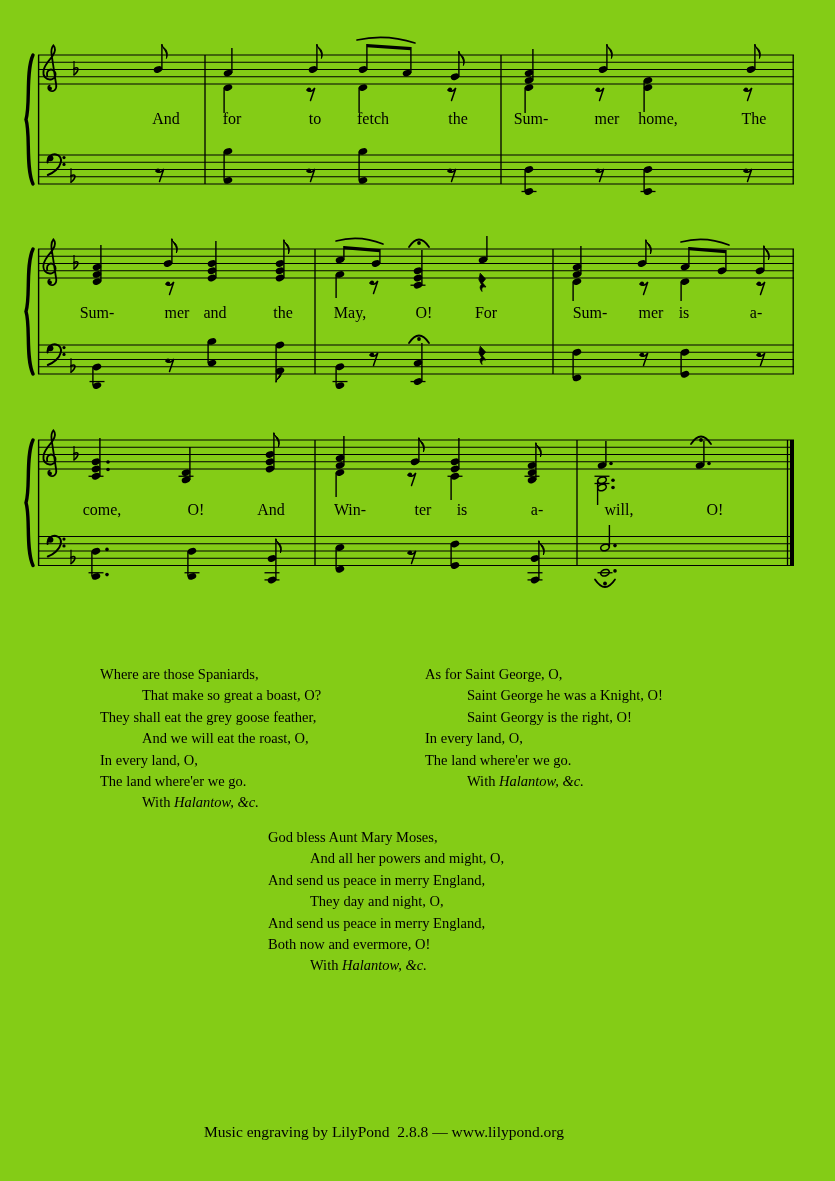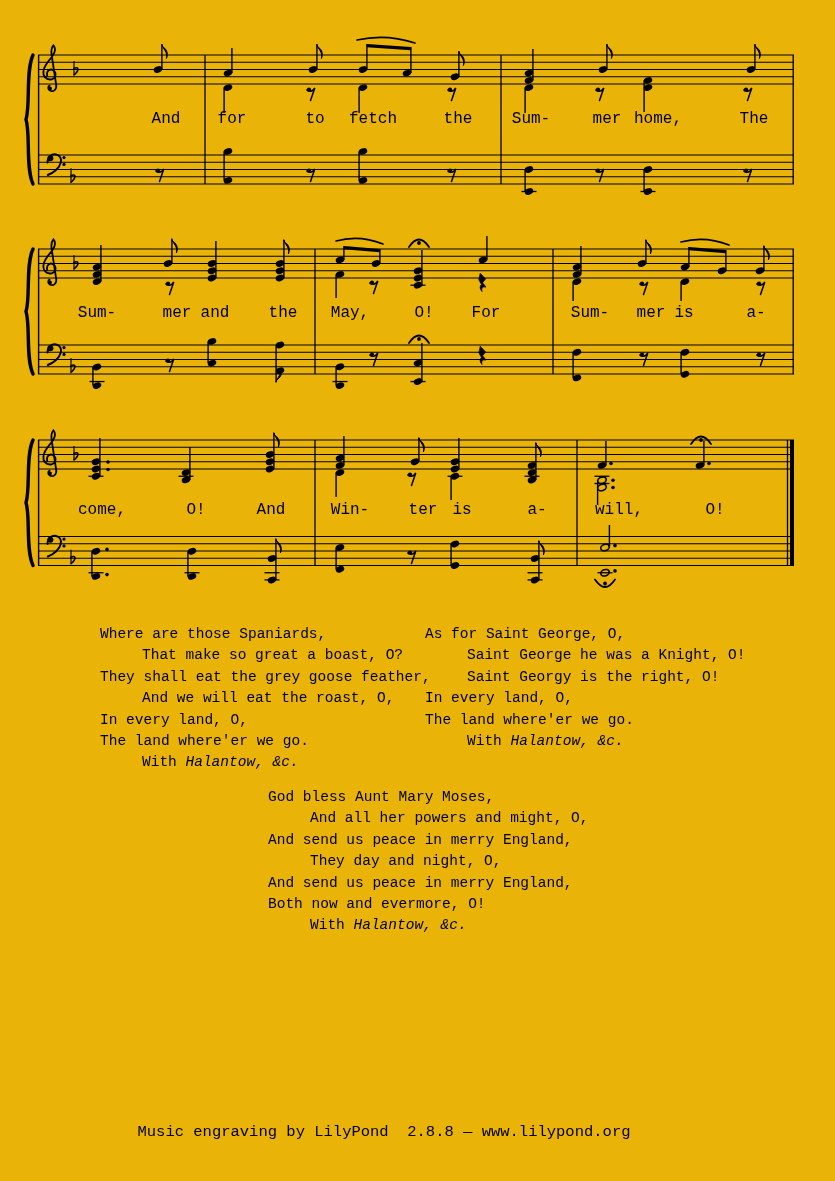--- a/index.html
+++ b/index.html
@@ -1,21 +1,21 @@
 <!DOCTYPE html>
 <html><head>
 <meta charset="utf-8">
 <title>Sheet Music</title>
 <style>
   html,body{margin:0;padding:0;background:#fff;}
-  .page{position:relative;width:835px;height:1181px;background:#eab308;overflow:hidden;
-        font-family:Liberation Mono, monospace;color:#000;}
+  .page{position:relative;width:835px;height:1181px;background:#84cc16;overflow:hidden;
+        font-family:Liberation Serif, serif;color:#000;}
   #score{position:absolute;left:0;top:0;}
   .lyric{position:absolute;transform:translateX(-50%);font-size:16px;white-space:nowrap;}
-  .verse{position:absolute;font-size:14.5px;line-height:21.4px;white-space:nowrap;}
+  .verse{position:absolute;font-size:14.5px;line-height:21.4px;white-space:nowrap;margin-top:40px;}
   .verse .ind{padding-left:42px;}
   .verse em{font-style:italic;}
   .tagline{position:absolute;left:0;top:1123px;width:768px;text-align:center;
            font-size:15.5px;white-space:pre;}
 </style>
 </head>
 <body>
 
 <div class="page">
 

